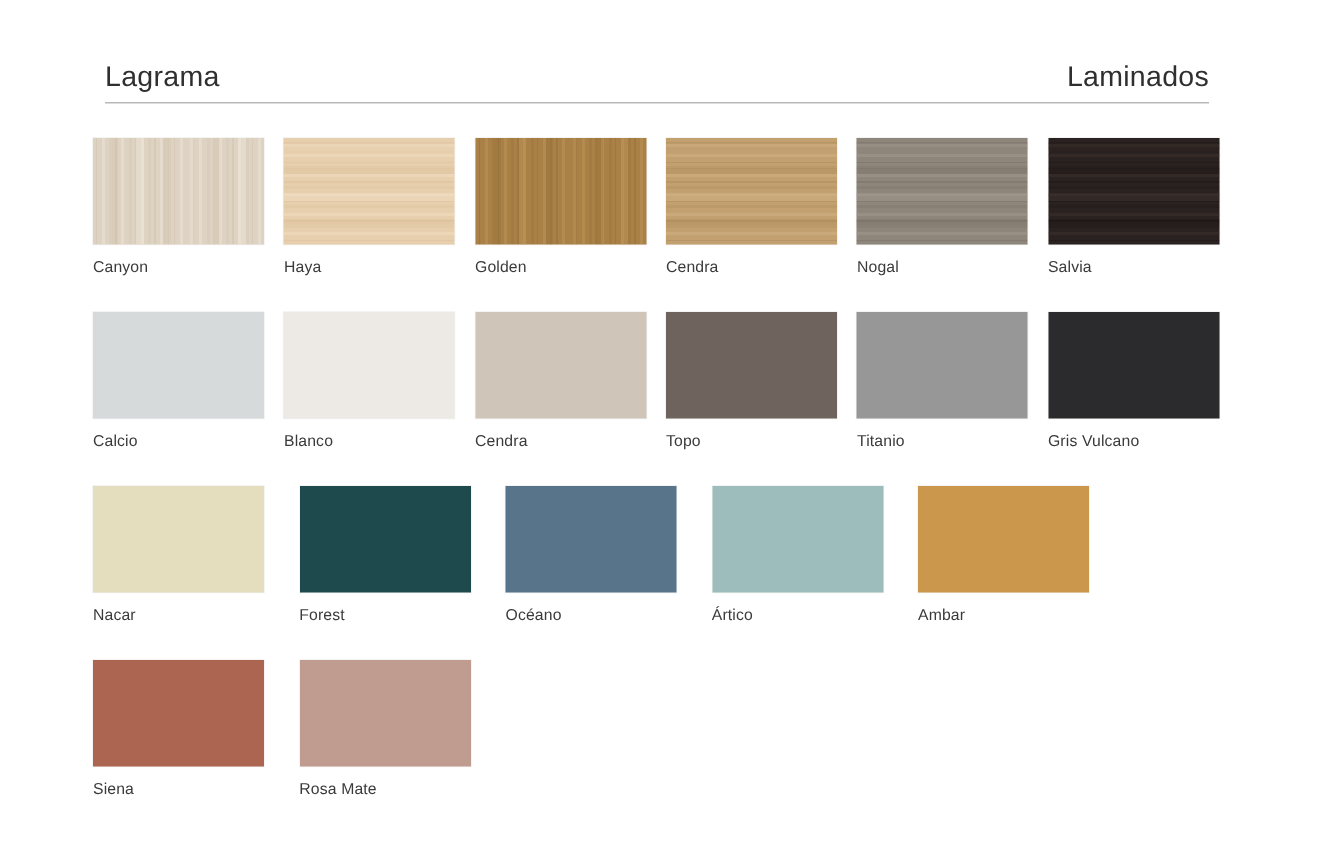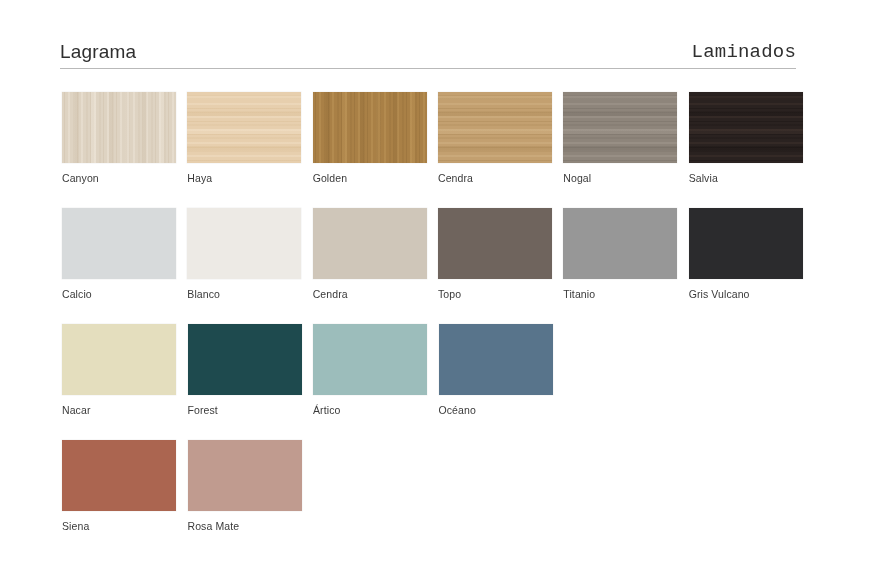--- a/index.html
+++ b/index.html
@@ -16,21 +16,21 @@
   .page {
     position: relative;
     width: 896px;
     height: 576px;
     box-sizing: border-box;
   }
 
   
   .header {
     position: absolute;
-    left: 60px;
+    left: 70px;
     top: 42px;
     width: 736px;
     display: flex;
     align-items: flex-end;
     justify-content: space-between;
     border-bottom: 1px solid #b9b9b9;
     padding-bottom: 5px;
   }
   .brand-title {
     font-size: 19px;
@@ -38,36 +38,35 @@
     color: #2f2f2f;
     letter-spacing: 0.2px;
     line-height: 1.1;
   }
   .category-title {
     font-size: 19px;
     font-weight: 400;
     color: #2f2f2f;
     letter-spacing: 0.2px;
     line-height: 1.1;
-    font-family: Liberation Mono, monospace;
   }
 
   
   .grid {
     position: absolute;
     left: 62px;
     top: 92px;
     width: 752px;
     display: flex;
     flex-direction: column;
     gap: 24px;
   }
   .row {
     display: flex;
-    gap: 0;
+    gap: 12px;
     align-items: center;
   }
   .swatch-cell {
     width: 125.5px;
     box-sizing: border-box;
   }
   .swatch {
     width: 114px;
     height: 71px;
     position: relative;
@@ -164,26 +163,30 @@
       <div class="row">
         <div class="swatch-cell">
           <div class="swatch" style="background: rgb(228, 222, 190);"></div>
           <div class="swatch-label">Nacar</div>
         </div>
         <div class="swatch-cell">
           <div class="swatch" style="background: rgb(30, 74, 78);"></div>
           <div class="swatch-label">Forest</div>
         </div>
         <div class="swatch-cell">
+          <div class="swatch" style="background: rgb(88, 116, 139);"></div>
+          <div class="swatch-label">Océano</div>
+        </div>
+        <div class="swatch-cell">
           <div class="swatch" style="background: rgb(156, 189, 187);"></div>
           <div class="swatch-label">Ártico</div>
         </div>
         <div class="swatch-cell">
-          <div class="swatch" style="background: rgb(88, 116, 139);"></div>
-          <div class="swatch-label">Océano</div>
+          <div class="swatch" style="background: rgb(203, 151, 76);"></div>
+          <div class="swatch-label">Ambar</div>
         </div>
       </div>
       <div class="row">
         <div class="swatch-cell">
           <div class="swatch" style="background: rgb(171, 101, 80);"></div>
           <div class="swatch-label">Siena</div>
         </div>
         <div class="swatch-cell">
           <div class="swatch" style="background: rgb(192, 155, 143);"></div>
           <div class="swatch-label">Rosa Mate</div>

